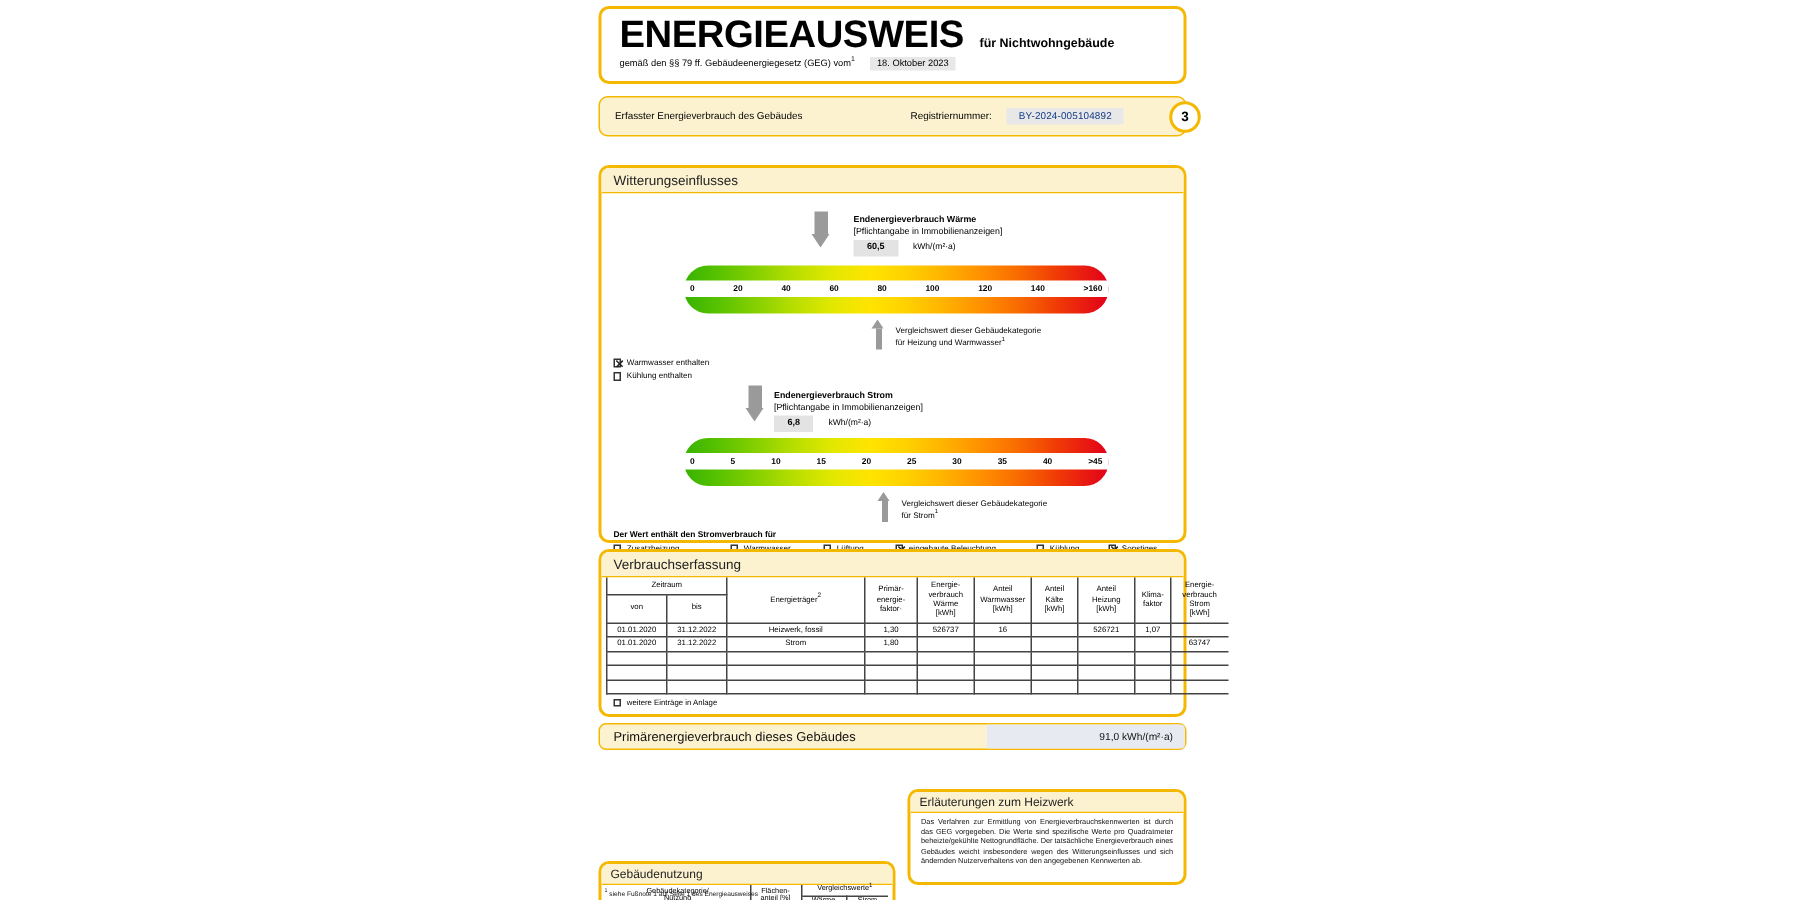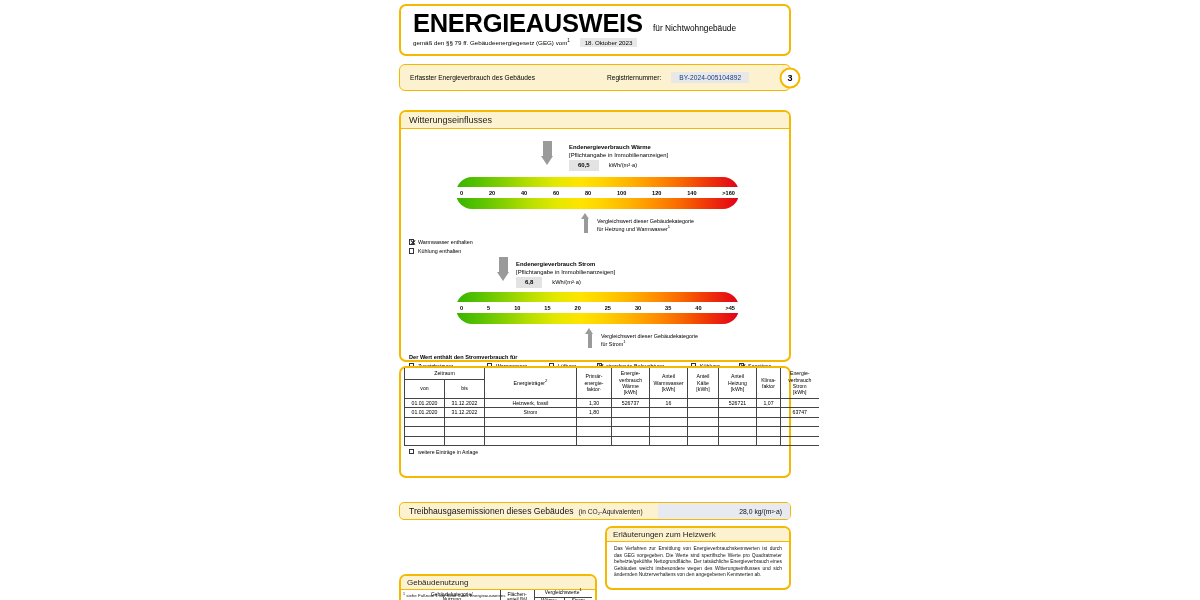--- a/index.html
+++ b/index.html
@@ -39,21 +39,21 @@
     font-size: 25.5px;
     font-weight: bold;
     letter-spacing: -0.3px;
     color: #000;
     display: inline-block;
     line-height: 26px;
     vertical-align: bottom;
   }
   .title-sub {
     font-size: 8.3px;
-    font-weight: normal;
+    font-weight: bold;
     color: #000;
     display: inline-block;
     padding-left: 6px;
     vertical-align: bottom;
     position: relative;
     top: -3px;
   }
   .title-law {
     font-size: 6.2px;
     color: #000;
@@ -469,20 +469,21 @@
           <div class="cbitem">
             <span class="cb checked"></span>
             <span>Sonstiges</span>
           </div>
         </div>
 
       </div>
     </div>
 
     <div class="box panel-verb">
+      <div class="panel-head">Verbrauchserfassung</div>
       <div class="vt-wrap">
         <table class="vt">
           <colgroup>
             <col style="width:40px">
               <col style="width:40px">
               <col style="width:92px">
             <col style="width:35px">
               <col style="width:38px">
               <col style="width:38px">
             <col style="width:31px">
@@ -570,24 +571,23 @@
             </tr>
           </tbody>
         </table>
         <div class="weitere">
           <span class="cb"></span>
           <span>weitere Einträge in Anlage</span>
         </div>
       </div>
     </div>
 
-    <div class="sumbar" style="top:502px;">
-      <span>Treibhausgasemissionen dieses Gebäudes</span>
-      <span class="sub">(in CO₂-Äquivalenten)</span>
-      <span class="val">28,0 kg/(m²·a)</span>
+    <div class="sumbar" style="top:482px;">
+      <span>Primärenergieverbrauch dieses Gebäudes</span>
+      <span class="val">91,0 kWh/(m²·a)</span>
     </div>
 
     <div class="box panel-nutz">
       <div class="panel-head-sm">Gebäudenutzung</div>
       <div style="padding:0 3px;">
         <table class="nt">
           <colgroup>
               <col style="width:96px">
               <col style="width:34px">
               <col style="width:30px">

